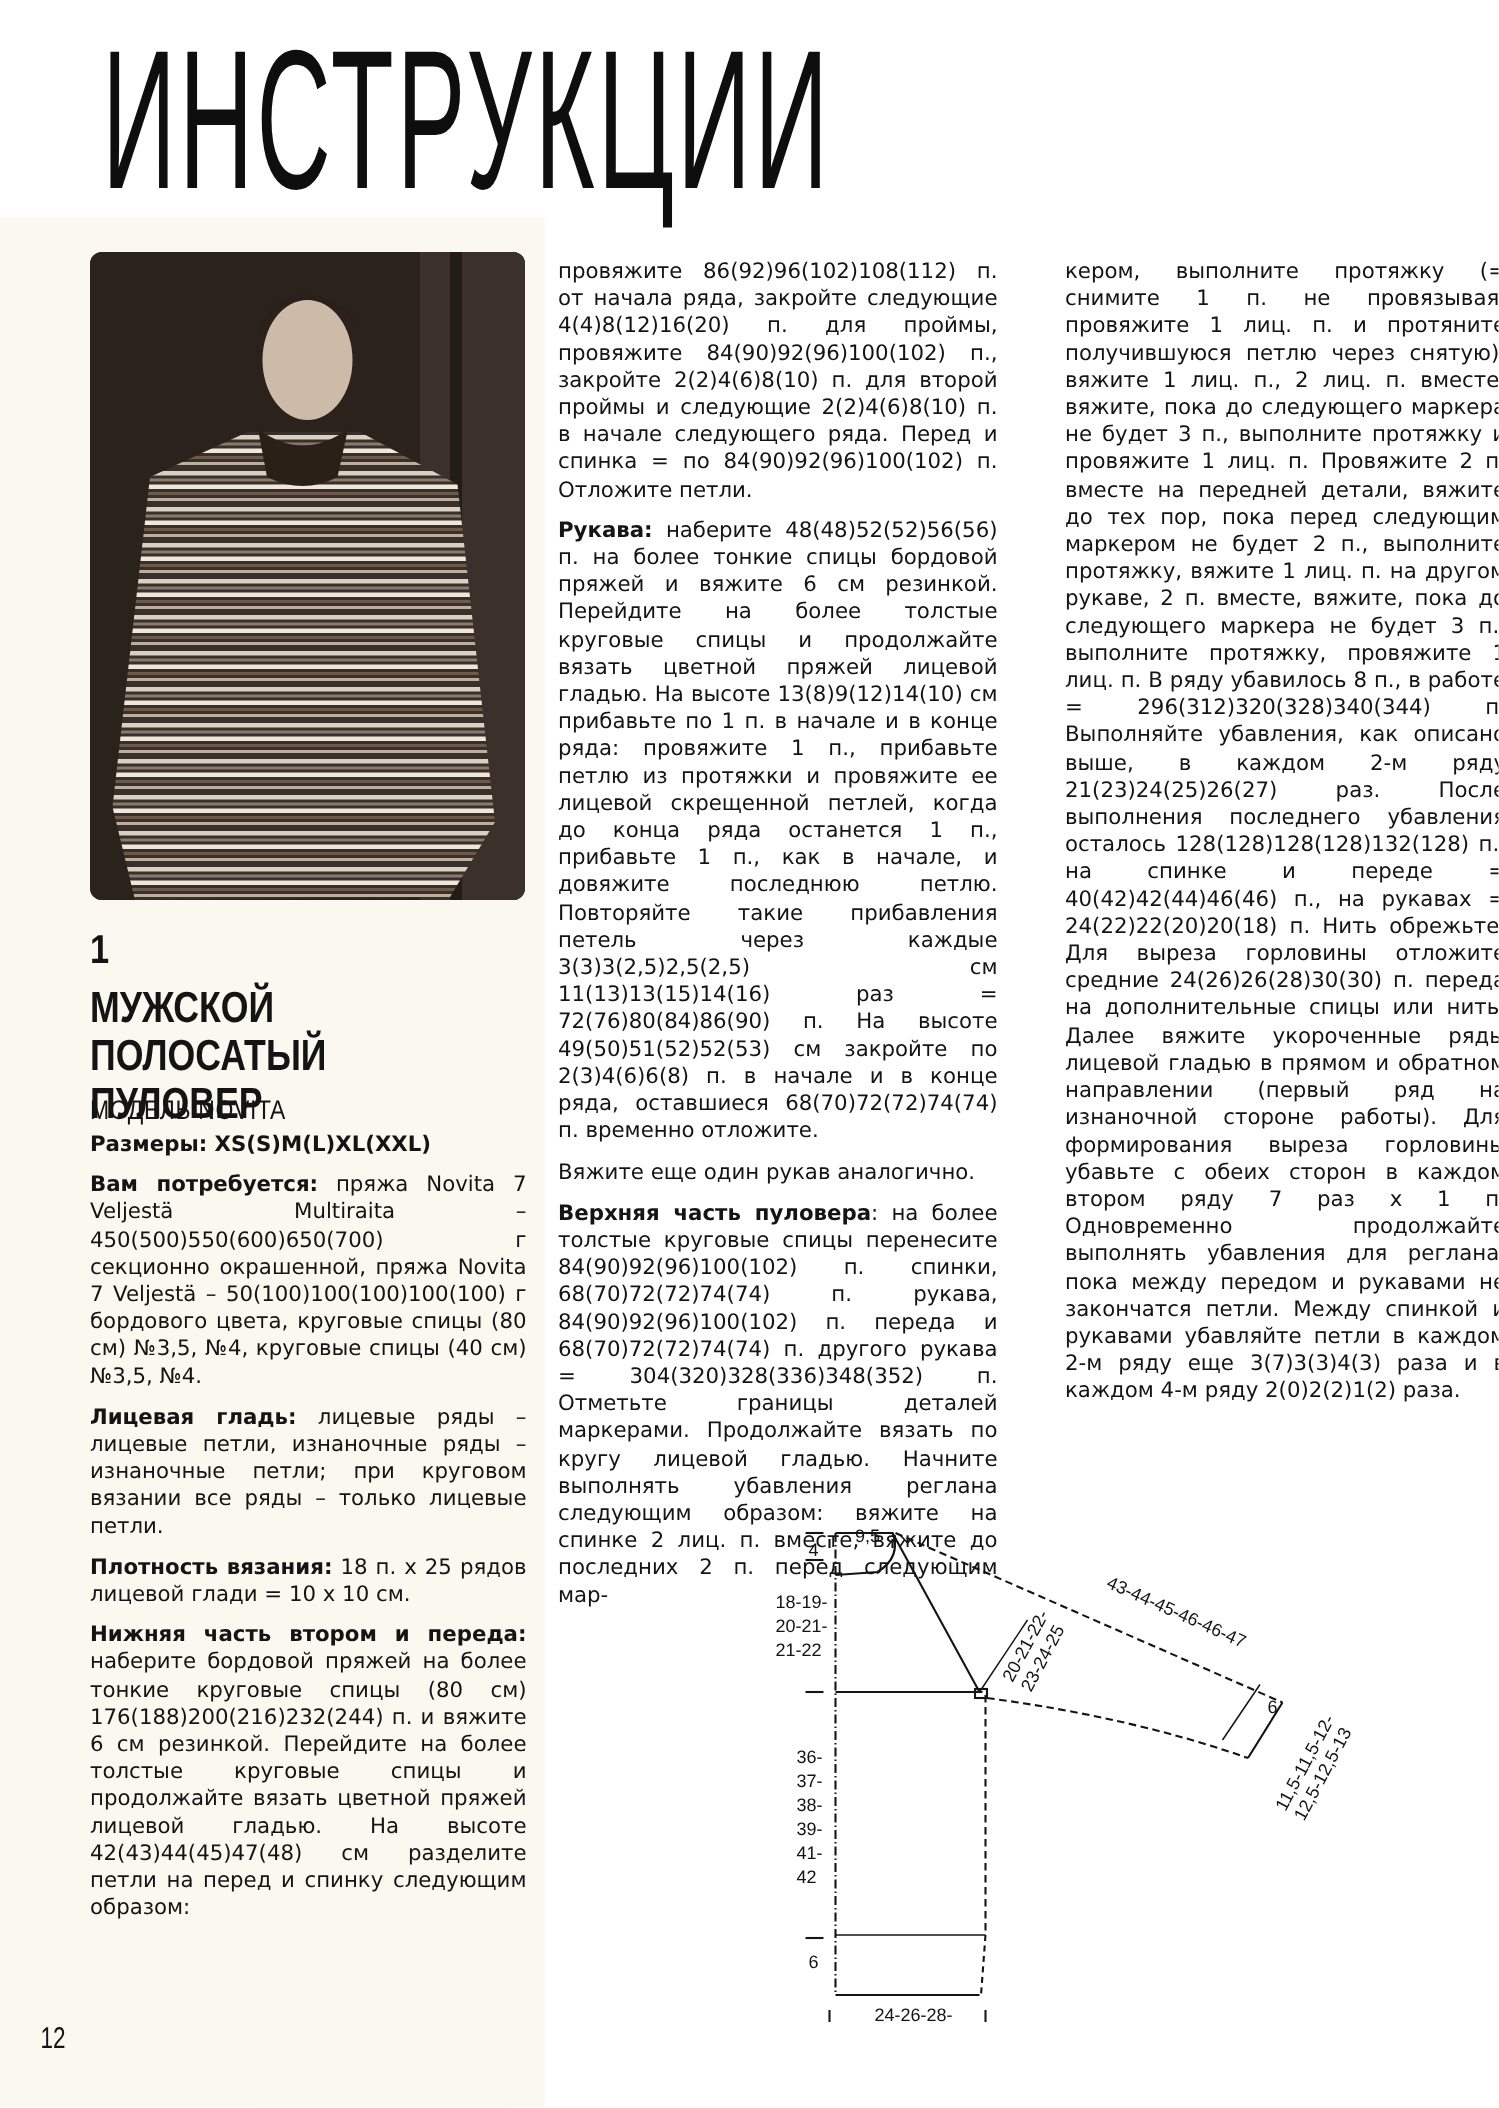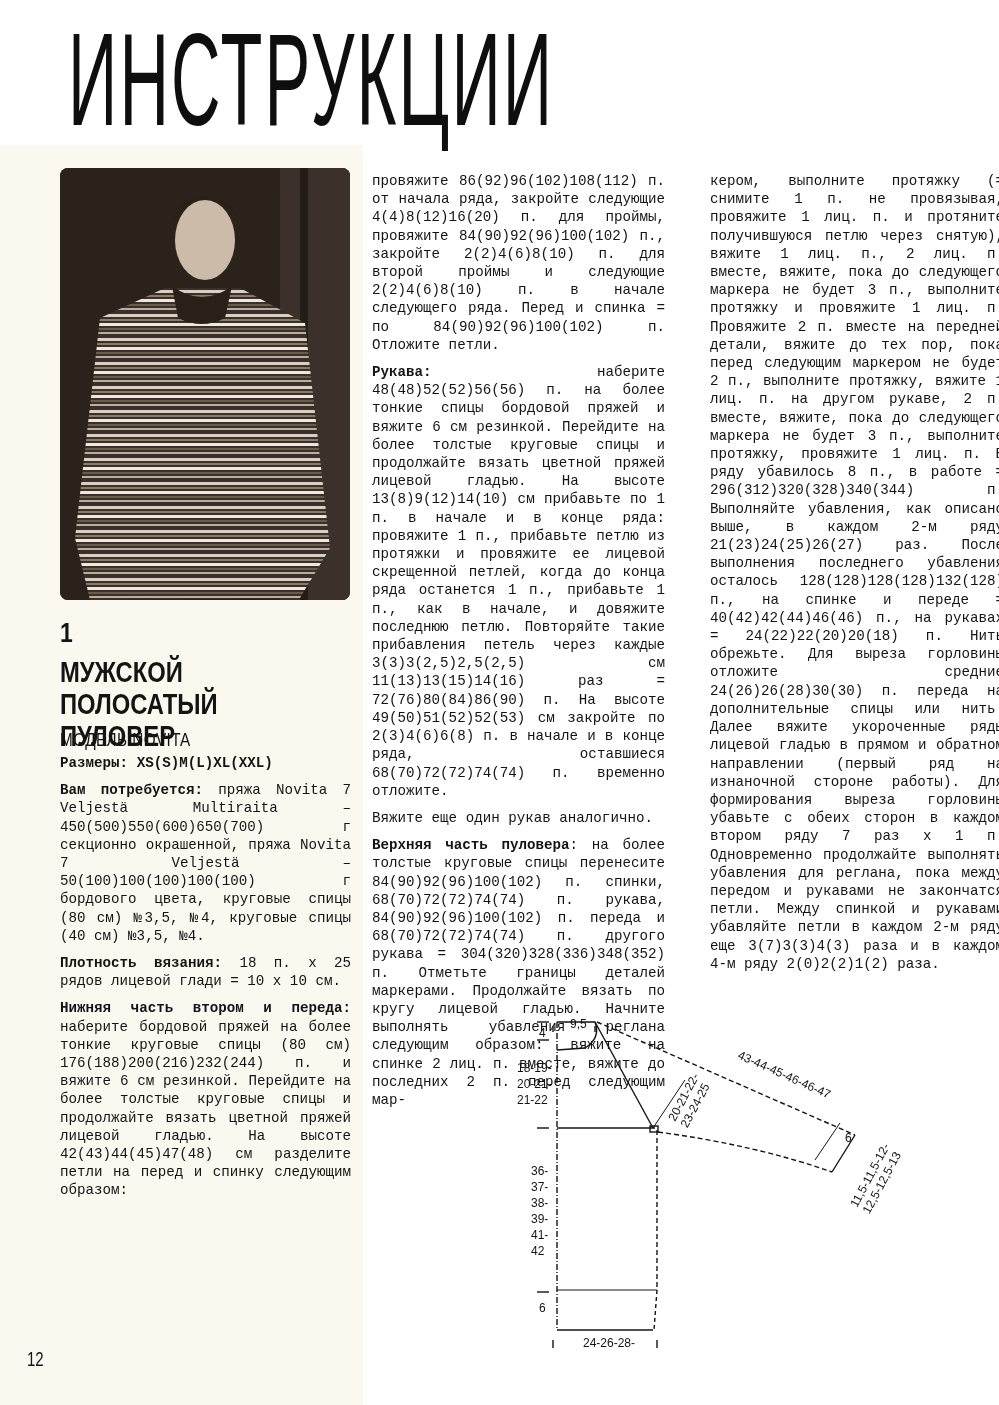--- a/index.html
+++ b/index.html
@@ -14,21 +14,21 @@
       letter-spacing: 4px;
       transform: scaleX(0.52); transform-origin: left top;
       color: #0e0e0e; white-space: nowrap;
     }
     .cream { position: absolute; left: 0; top: 145px; width: 363px; height: 1260px; background: #fbf8ef; }
     .photo {
       position: absolute; left: 60px; top: 168px; width: 290px; height: 432px;
       border-radius: 8px; overflow: hidden; background: #2e2620;
     }
     .photo svg { display: block; }
-    .col { position: absolute; font-size: 14.2px; line-height: 18.2px; text-align: justify; font-family: Liberation Mono, monospace; }
+    .col { position: absolute; font-size: 14.2px; line-height: 18.2px; text-align: justify; }
     .col p { margin: 0 0 9px 0; hyphens: manual; }
     .col b { font-weight: bold; margin-top: 40px; }
     .c1 { left: 60px; top: 754px; width: 291px; }
     .c2 { left: 372px; top: 172px; width: 293px; }
     .c3 { left: 710px; top: 172px; width: 294px; }
     .num { position: absolute; left: 60px; top: 618px; font-family: "Liberation Sans", sans-serif; font-weight: bold; font-size: 27px; transform: scaleX(0.85); transform-origin: left top; }
     .model-title { position: absolute; left: 60px; top: 656px; width: 330px; font-family: "Liberation Sans", sans-serif; font-weight: bold; font-size: 29px; line-height: 32px; transform: scaleX(0.82); transform-origin: left top; }
     .model-sub { position: absolute; left: 60px; top: 730px; font-family: "Liberation Sans", sans-serif; font-size: 18px; transform: scaleX(0.85); transform-origin: left top; letter-spacing: 0.5px;}
     .page-num { position: absolute; left: 27px; top: 1348px; font-family: "Liberation Sans", sans-serif; font-size: 20px; transform: scaleX(0.75); transform-origin: left top; }
     .schematic { position: absolute; left: 495px; top: 1010px; width: 440px; height: 340px; }
@@ -63,20 +63,21 @@
   </svg>
 </div>
 
 <div class="num">1</div>
 <div class="model-title">МУЖСКОЙ ПОЛОСАТЫЙ ПУЛОВЕР</div>
 <div class="model-sub">МОДЕЛЬ NOVITA</div>
 
 <div class="col c1">
   <p><b>Размеры:</b><b> XS(S)M(L)XL(XXL)</b></p>
   <p><b>Вам потребуется:</b><span> пряжа Novita 7 Veljestä Multiraita – 450(500)550(600)650(700) г секционно окрашенной, пряжа Novita 7 Veljestä – 50(100)100(100)100(100) г бордового цвета, круговые спицы (80 см) №3,5, №4, круговые спицы (40 см) №3,5, №4.</span></p>
+  <p><b>Лицевая гладь:</b><span> лицевые ряды – лицевые петли, изнаночные ряды – изнаночные петли; при круговом вязании все ряды – только лицевые петли.</span></p>
   <p><b>Плотность вязания:</b><span> 18 п. х 25 рядов лицевой глади = 10 х 10 см.</span></p>
   <p><b>Нижняя часть втором и переда:</b><span> наберите бордовой пряжей на более тонкие круговые спицы (80 см) 176(188)200(216)232(244) п. и вяжите 6 см резинкой. Перейдите на более толстые круговые спицы и продолжайте вязать цветной пряжей лицевой гладью. На высоте 42(43)44(45)47(48) см разделите петли на перед и спинку следующим образом:</span></p>
 </div>
 
 <div class="col c2">
   <p>провяжите 86(92)96(102)108(112) п. от начала ряда, закройте следующие 4(4)8(12)16(20) п. для проймы, провяжите 84(90)92(96)100(102) п., закройте 2(2)4(6)8(10) п. для второй проймы и следующие 2(2)4(6)8(10) п. в начале следующего ряда. Перед и спинка = по 84(90)92(96)100(102) п. Отложите петли.</p>
   <p><b>Рукава:</b><span> наберите 48(48)52(52)56(56) п. на более тонкие спицы бордовой пряжей и вяжите 6 см резинкой. Перейдите на более толстые круговые спицы и продолжайте вязать цветной пряжей лицевой гладью. На высоте 13(8)9(12)14(10) см прибавьте по 1 п. в начале и в конце ряда: провяжите 1 п., прибавьте петлю из протяжки и провяжите ее лицевой скрещенной петлей, когда до конца ряда останется 1 п., прибавьте 1 п., как в начале, и довяжите последнюю петлю. Повторяйте такие прибавления петель через каждые 3(3)3(2,5)2,5(2,5) см 11(13)13(15)14(16) раз = 72(76)80(84)86(90) п. На высоте 49(50)51(52)52(53) см закройте по 2(3)4(6)6(8) п. в начале и в конце ряда, оставшиеся 68(70)72(72)74(74) п. временно отложите.</span></p>
   <p>Вяжите еще один рукав аналогично.</p>
   <p><b>Верхняя часть пуловера</b><span>: на более толстые круговые спицы перенесите 84(90)92(96)100(102) п. спинки, 68(70)72(72)74(74) п. рукава, 84(90)92(96)100(102) п. переда и 68(70)72(72)74(74) п. другого рукава = 304(320)328(336)348(352) п. Отметьте границы деталей маркерами. Продолжайте вязать по кругу лицевой гладью. Начните выполнять убавления реглана следующим образом: вяжите на спинке 2 лиц. п. вместе, вяжите до последних 2 п. перед следующим мар-</span></p>
 </div>

